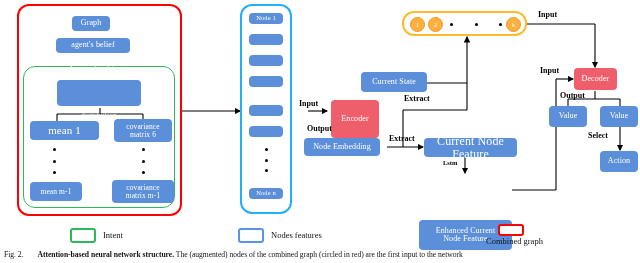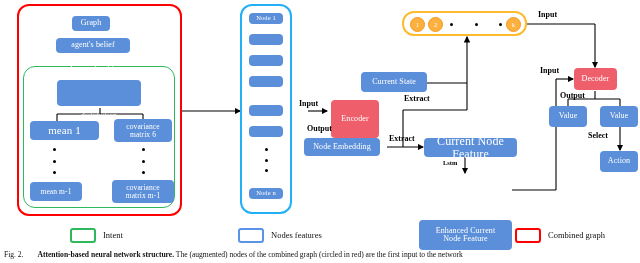--- a/index.html
+++ b/index.html
@@ -309,21 +309,21 @@
 
   <div id="legend">
     <div class="lg-item" style="left:70px;">
       <span class="lg-sw" style="border:2px solid #2eb85c;"></span>
       <span class="lg-txt">Intent</span>
     </div>
     <div class="lg-item" style="left:238px;">
       <span class="lg-sw" style="border:2px solid #5b93e8;"></span>
       <span class="lg-txt">Nodes features</span>
     </div>
-    <div class="lg-item" style="left:515px;">
+    <div class="lg-item" style="left:486px;flex-direction:column;">
       <span class="lg-sw" style="border:2px solid #ff0000;"></span>
       <span class="lg-txt">Combined graph</span>
     </div>
   </div>
 
   <div id="caption">
     <span class="cap-fig">Fig. 2.</span><span class="sp"></span><span class="cap-bold">Attention-based neural network structure.</span>
     <span>The (augmented) nodes of the combined graph (circled in red) are the first input to the network</span>
   </div>
 

